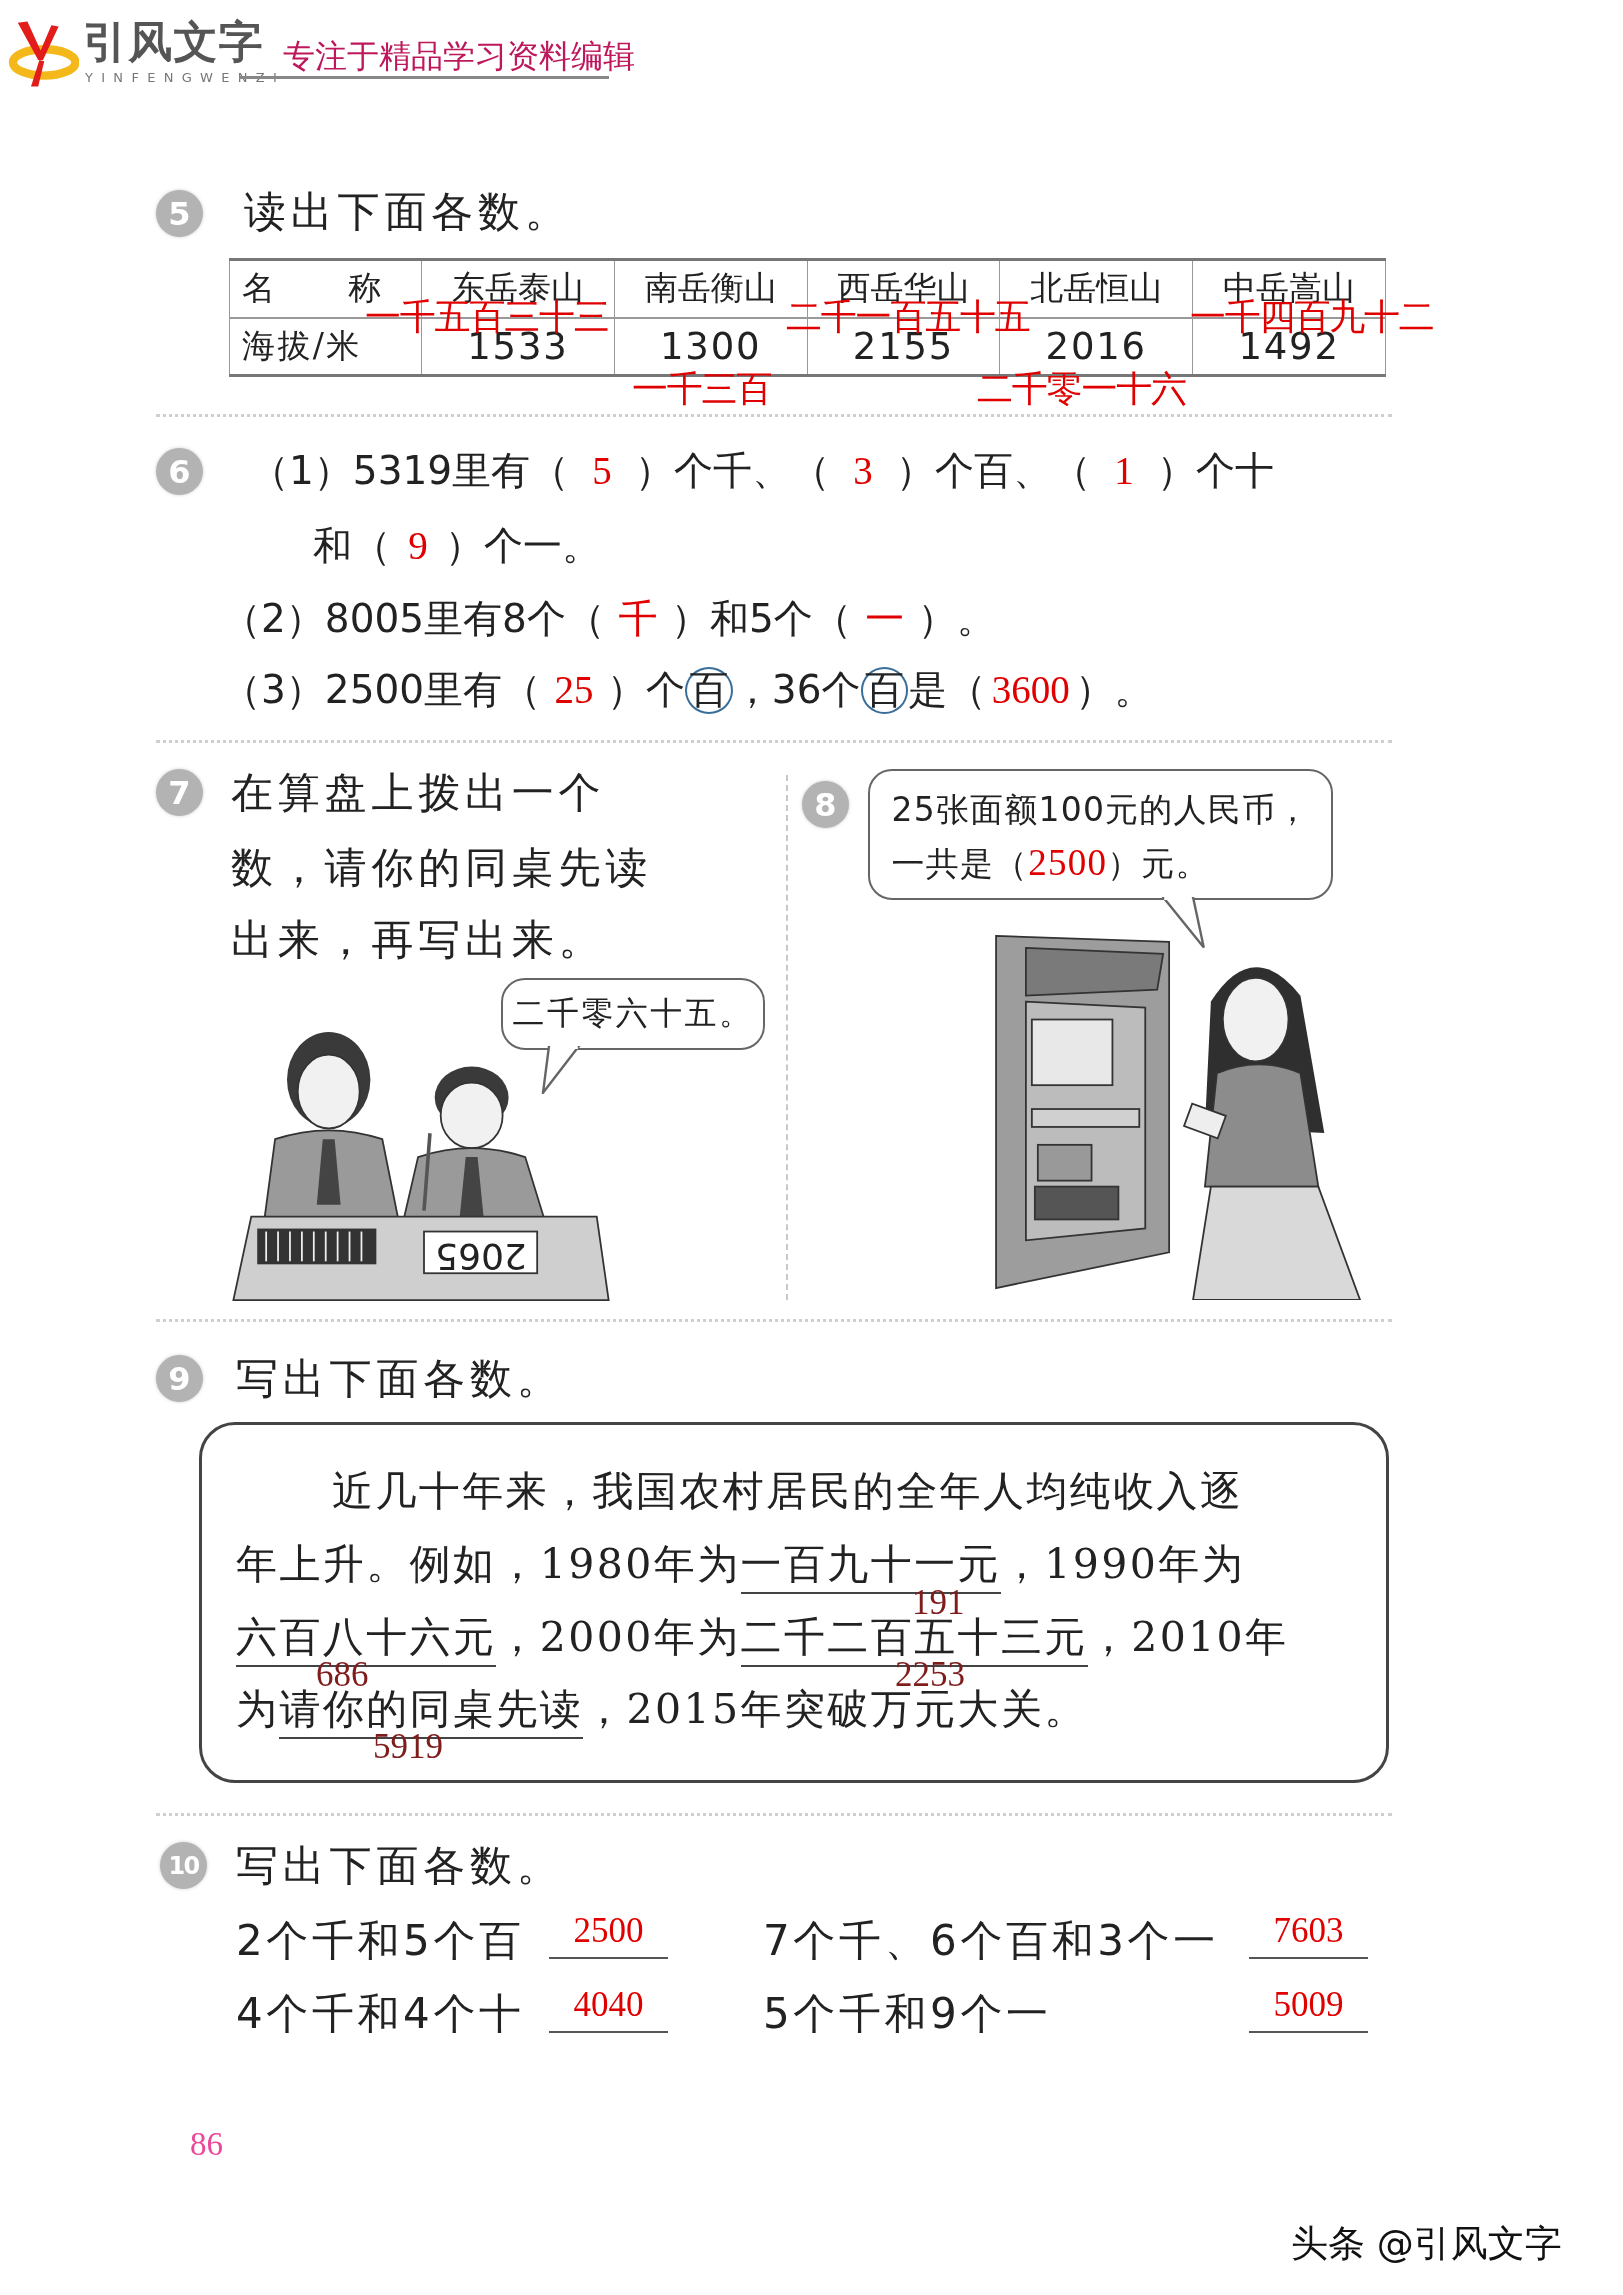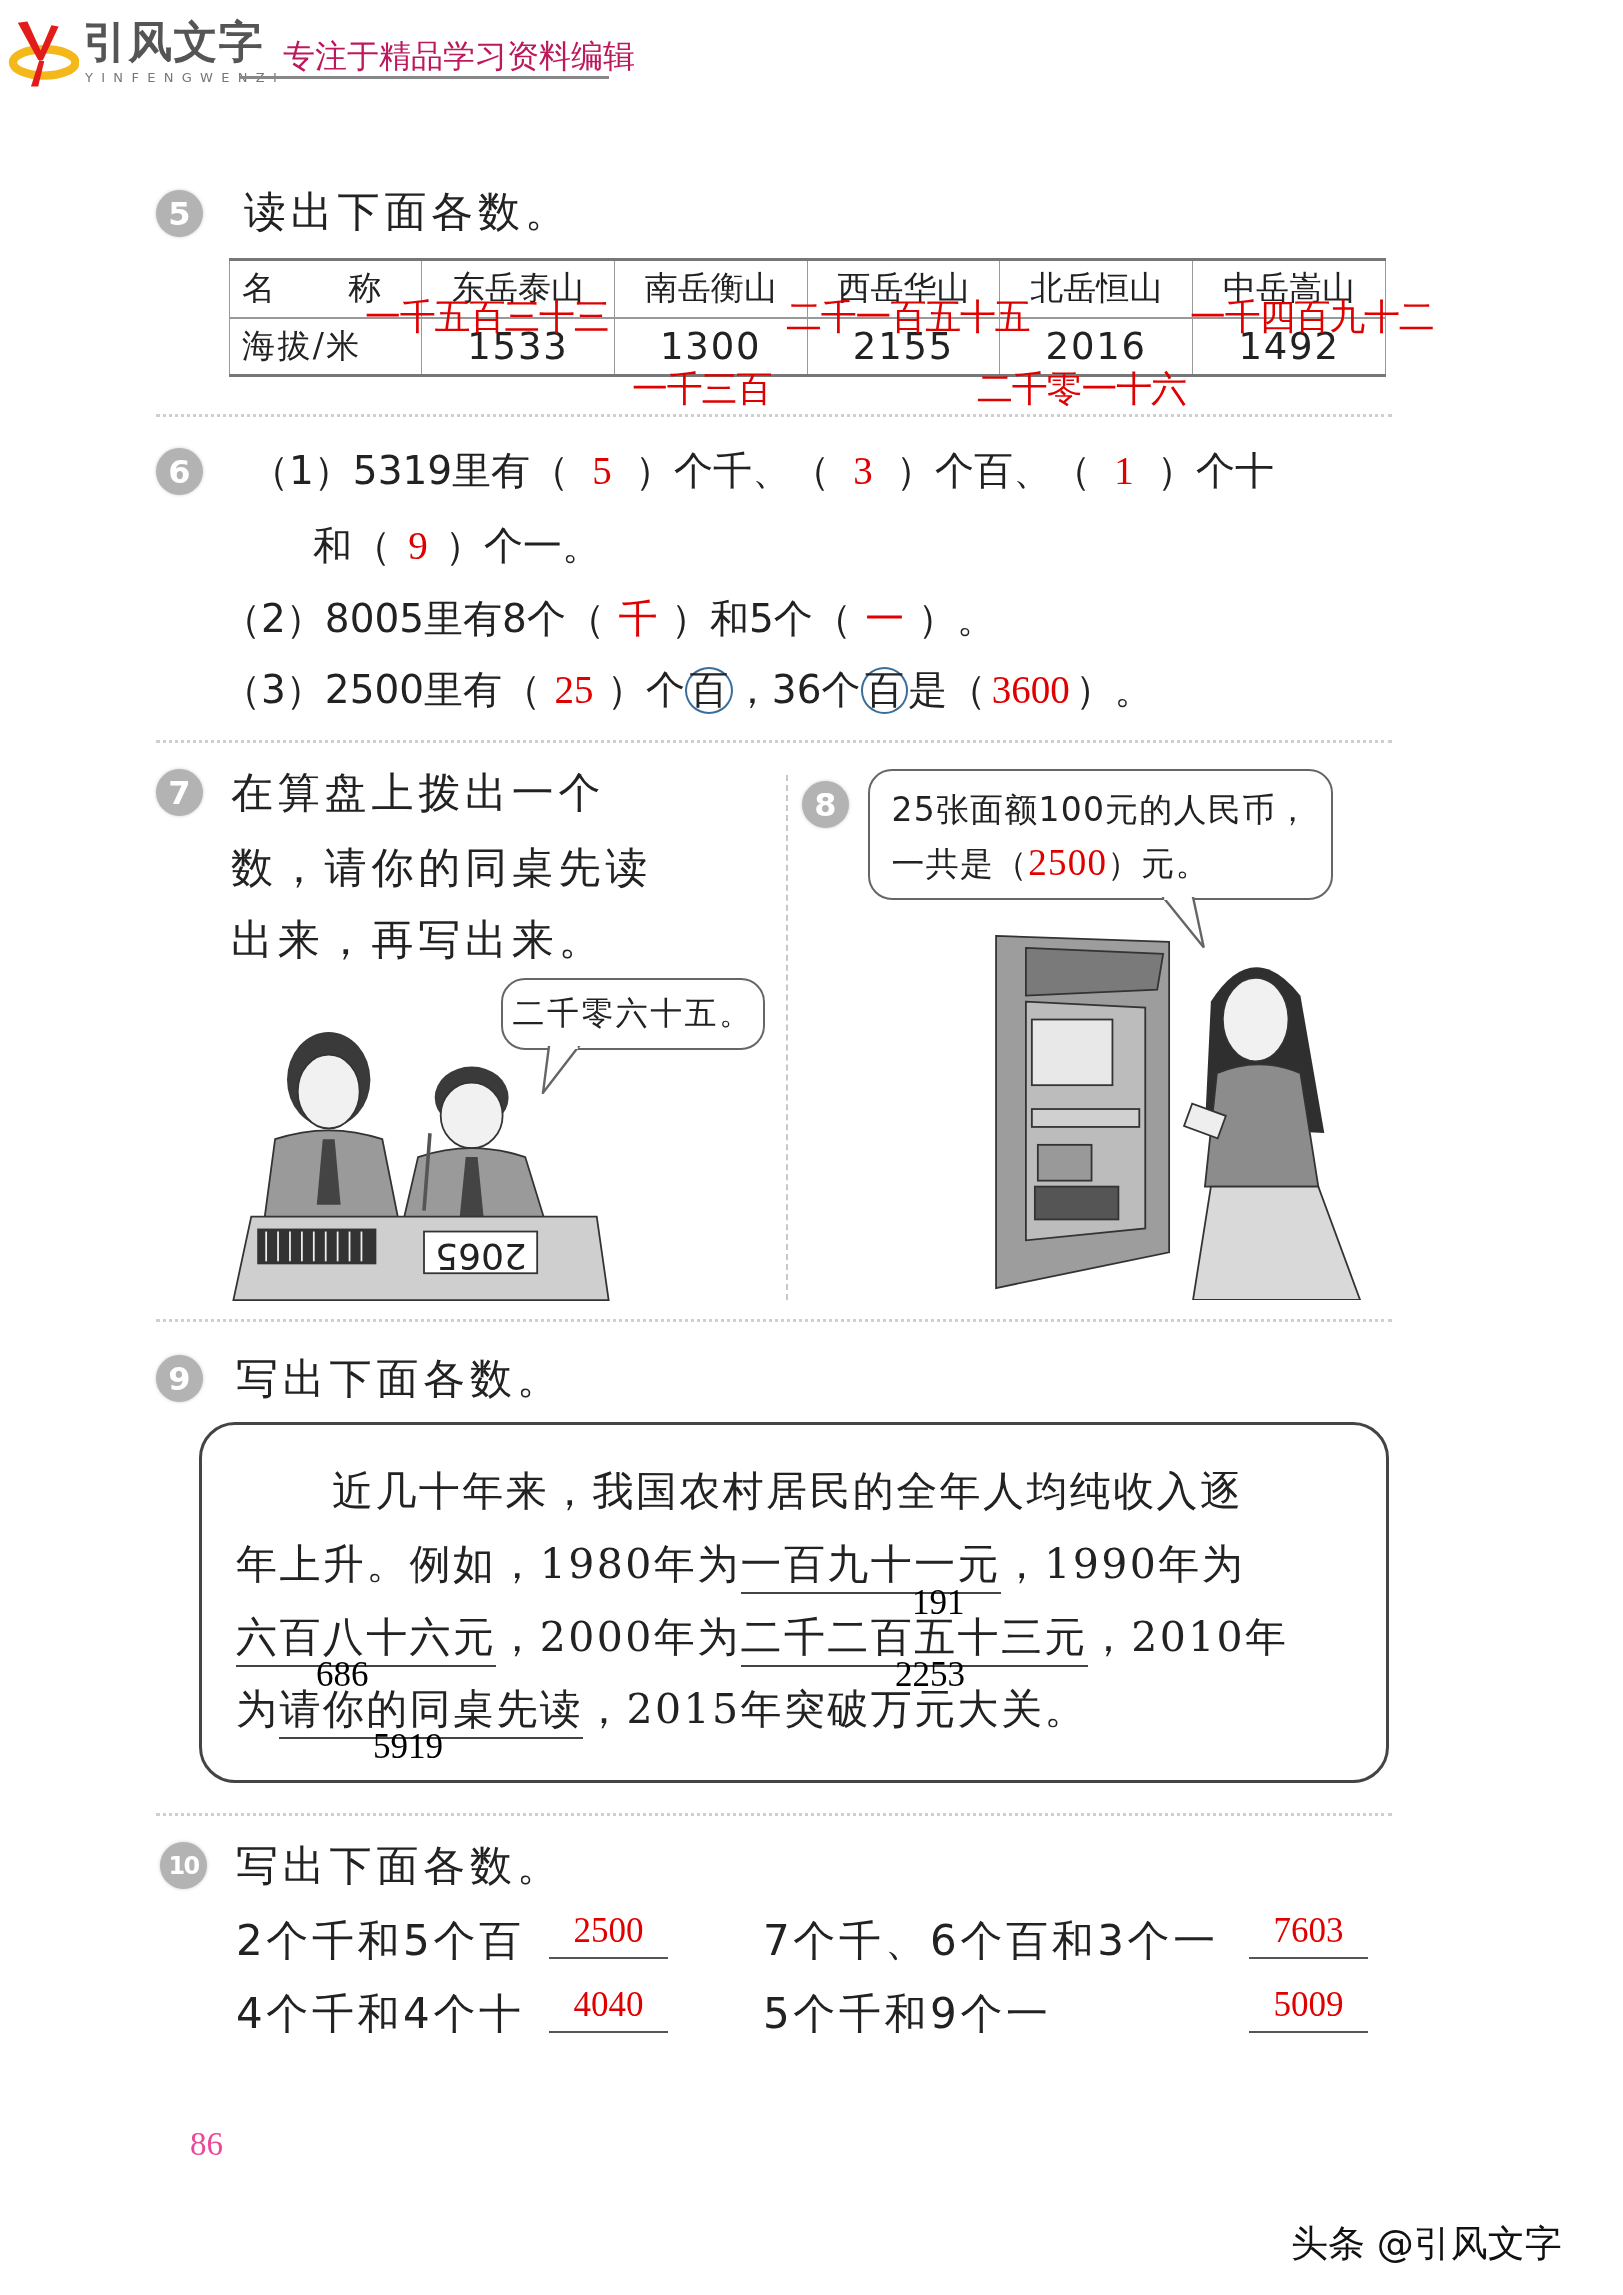--- a/index.html
+++ b/index.html
@@ -37,21 +37,21 @@
   .circ { display: inline-block; border: 2.4px solid #3a6e9a; border-radius: 50%; padding: 0 2.4px; line-height: 1.1; }
 
   
   .vdash { left: 786px; top: 775px; width: 0; height: 525px; border-left: 2.4px dashed #c8c8c8; }
   .bubble { border: 2.4px solid #666; border-radius: 24px; background: #fff; font-family: "DejaVu Sans", sans-serif; }
 
   
   .story-box { left: 199px; top: 1422px; width: 1190px; height: 361px; border: 3px solid #444; border-radius: 36px; }
   .story-line { font-size: 41px; white-space: nowrap; font-family: "DejaVu Serif", serif; letter-spacing: 2.4px; }
   .uline { display: inline-block; border-bottom: 2.4px solid #444; }
-  .story-red { font-size: 35px; color: #000000; font-family: "Liberation Serif", serif; }
+  .story-red { font-size: 35px; color: #7f1d1d; font-family: "Liberation Serif", serif; }
 
   
   .q10-text { font-size: 42px; white-space: nowrap; font-family: "DejaVu Sans", sans-serif; letter-spacing: 3.6px; }
   .blank { border-bottom: 2.4px solid #555; width: 119px; height: 48px; text-align: center; }
   .blank span { font-size: 35px; color: #e00000; font-family: "Liberation Serif", serif; }
 
   .page-num { left: 190px; top: 2126px; font-size: 33px; font-family: "Liberation Serif", serif; color: #ec4899; }
   .watermark { left: 1291px; top: 2219px; font-size: 37px; color: #111; font-family: "DejaVu Sans", sans-serif; white-space: nowrap; }
 </style>
 </head>

